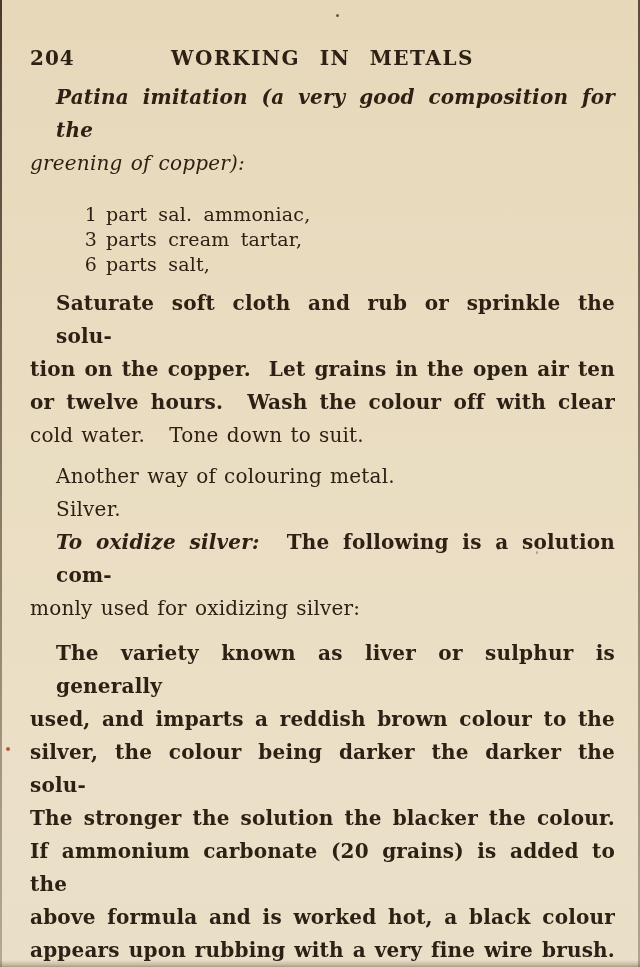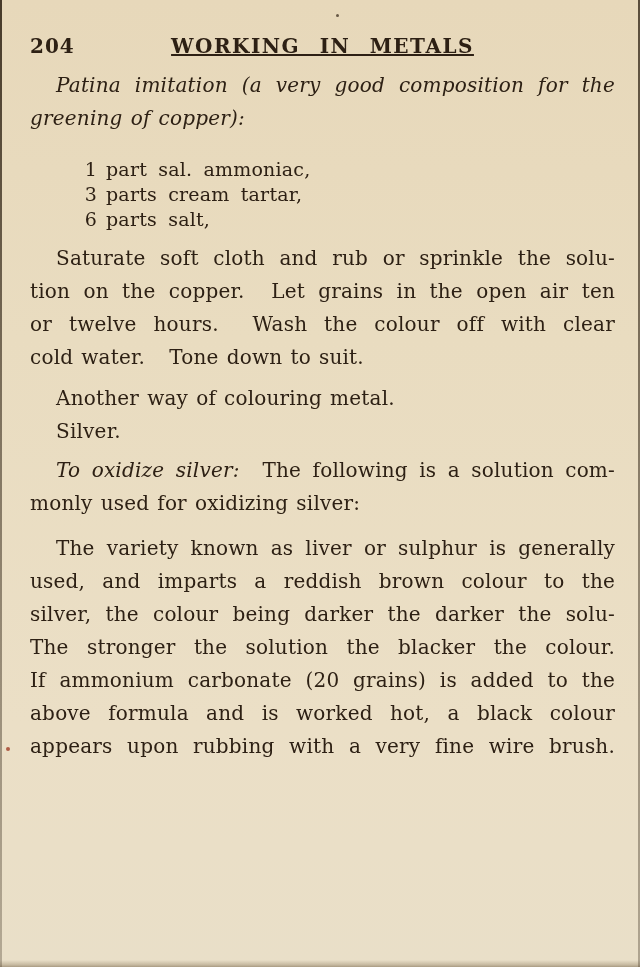--- a/index.html
+++ b/index.html
@@ -17,44 +17,44 @@
   .edge-right{position:absolute;right:0;top:0;width:2px;height:100%;
     background:linear-gradient(180deg,rgba(42,30,16,.75) 0%,rgba(42,30,16,.45) 60%,rgba(42,30,16,.3) 100%);}
   .edge-bottom{position:absolute;left:0;bottom:0;width:100%;height:7px;
     background:linear-gradient(180deg,rgba(105,85,55,0) 0%,rgba(105,85,55,.28) 70%,rgba(90,70,45,.45) 100%);}
   .speck{position:absolute;border-radius:50%;}
   .speck1{left:336px;top:14px;width:3px;height:3px;background:rgba(60,45,30,.75);}
   .speck2{left:497px;top:546px;width:3px;height:4px;background:rgba(95,75,55,.5);transform:rotate(20deg);}
   .speck3{left:536px;top:551px;width:2px;height:3px;background:rgba(95,75,55,.45);}
   .speck4{left:6px;top:747px;width:4px;height:4px;background:rgba(160,60,38,.8);}
 
-  .header{position:relative;margin-top:34px;height:24px;text-decoration:underline;}
+  .header{position:relative;margin-top:46px;height:24px;}
   .page-number{position:absolute;left:0;top:0;font-weight:bold;font-size:20px;letter-spacing:1px;}
   .running-title{text-align:center;font-weight:bold;font-size:20px;letter-spacing:1.5px;word-spacing:11px;}
 
   .para{font-size:20px;line-height:33px;letter-spacing:.2px;word-spacing:1.5px;}
   .para.italic{font-style:italic;}
   .line{white-space:pre-wrap;}
-  .line.just{text-align:justify;text-align-last:justify;}
+  .line.just{text-align:justify;text-align-last:justify;font-weight:bold;}
   .line.last{text-align:left;}
   .line.indent{padding-left:26px;}
   .it{font-style:italic;}
 
   .recipe{font-size:19px;line-height:25px;letter-spacing:.2px;word-spacing:5px;}
   .recipe .row{white-space:pre;}
   .recipe .qty{display:inline-block;width:67px;text-align:right;margin-right:9px;}
   .plainlist{font-size:19px;line-height:27px;letter-spacing:.2px;word-spacing:5px;padding-left:47px;}
   .plainlist .row{white-space:pre;}
 
   .block-patina{margin-top:11px;}
   .block-recipe{margin-top:22px;}
   .block-saturate{margin-top:10px;}
   .block-another{margin-top:8px;}
   .block-silver{margin-top:0;}
-  .block-oxidize{margin-top:6px;}
+  .block-oxidize{margin-top:0;}
   .block-solution{margin-top:17px;}
   .block-variety{margin-top:12px;}
 </style>
 </head>
 <body>
 
 <div class="edge-left"></div>
 <div class="edge-right"></div>
 <div class="edge-bottom"></div>
 <div class="speck speck1"></div>

